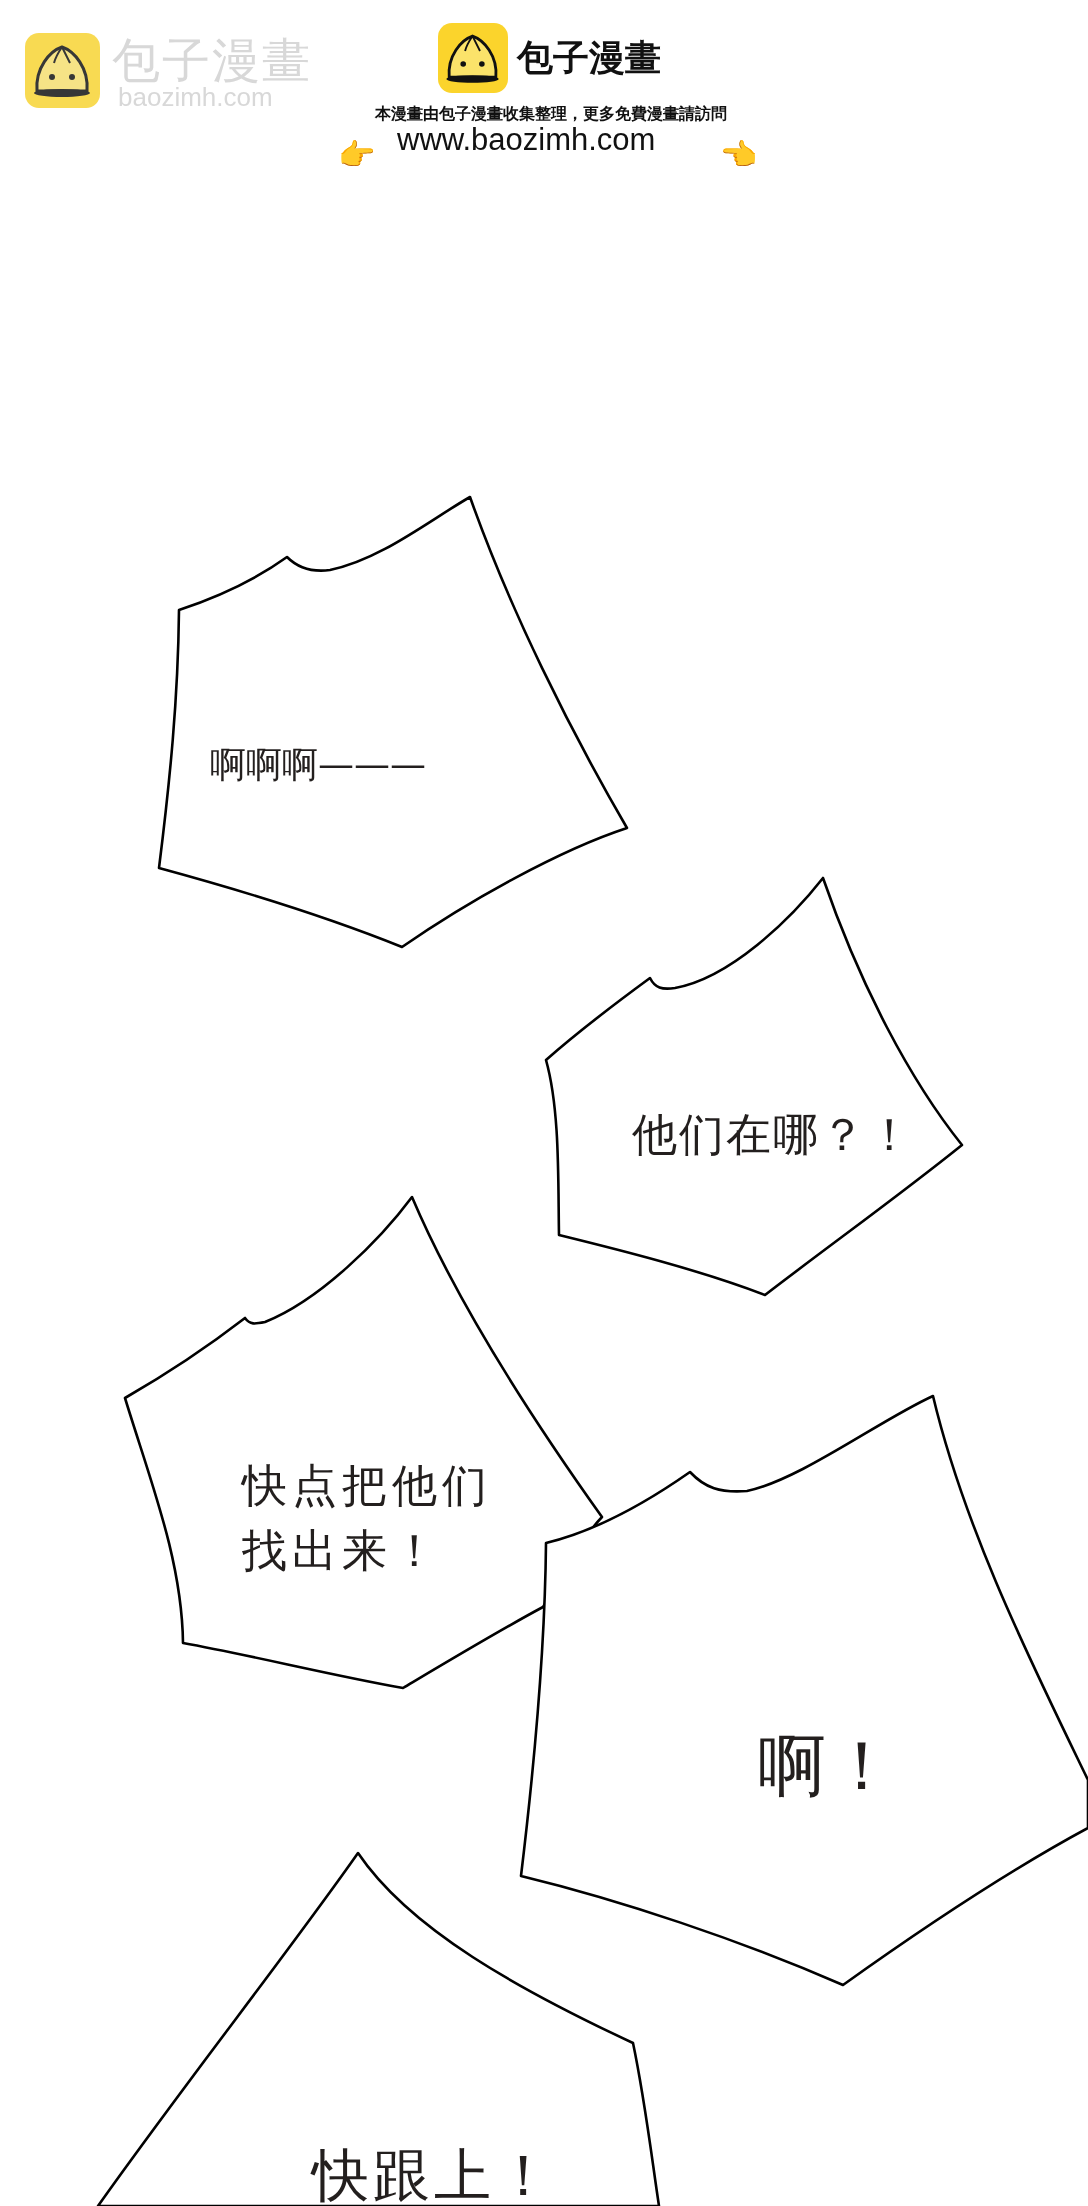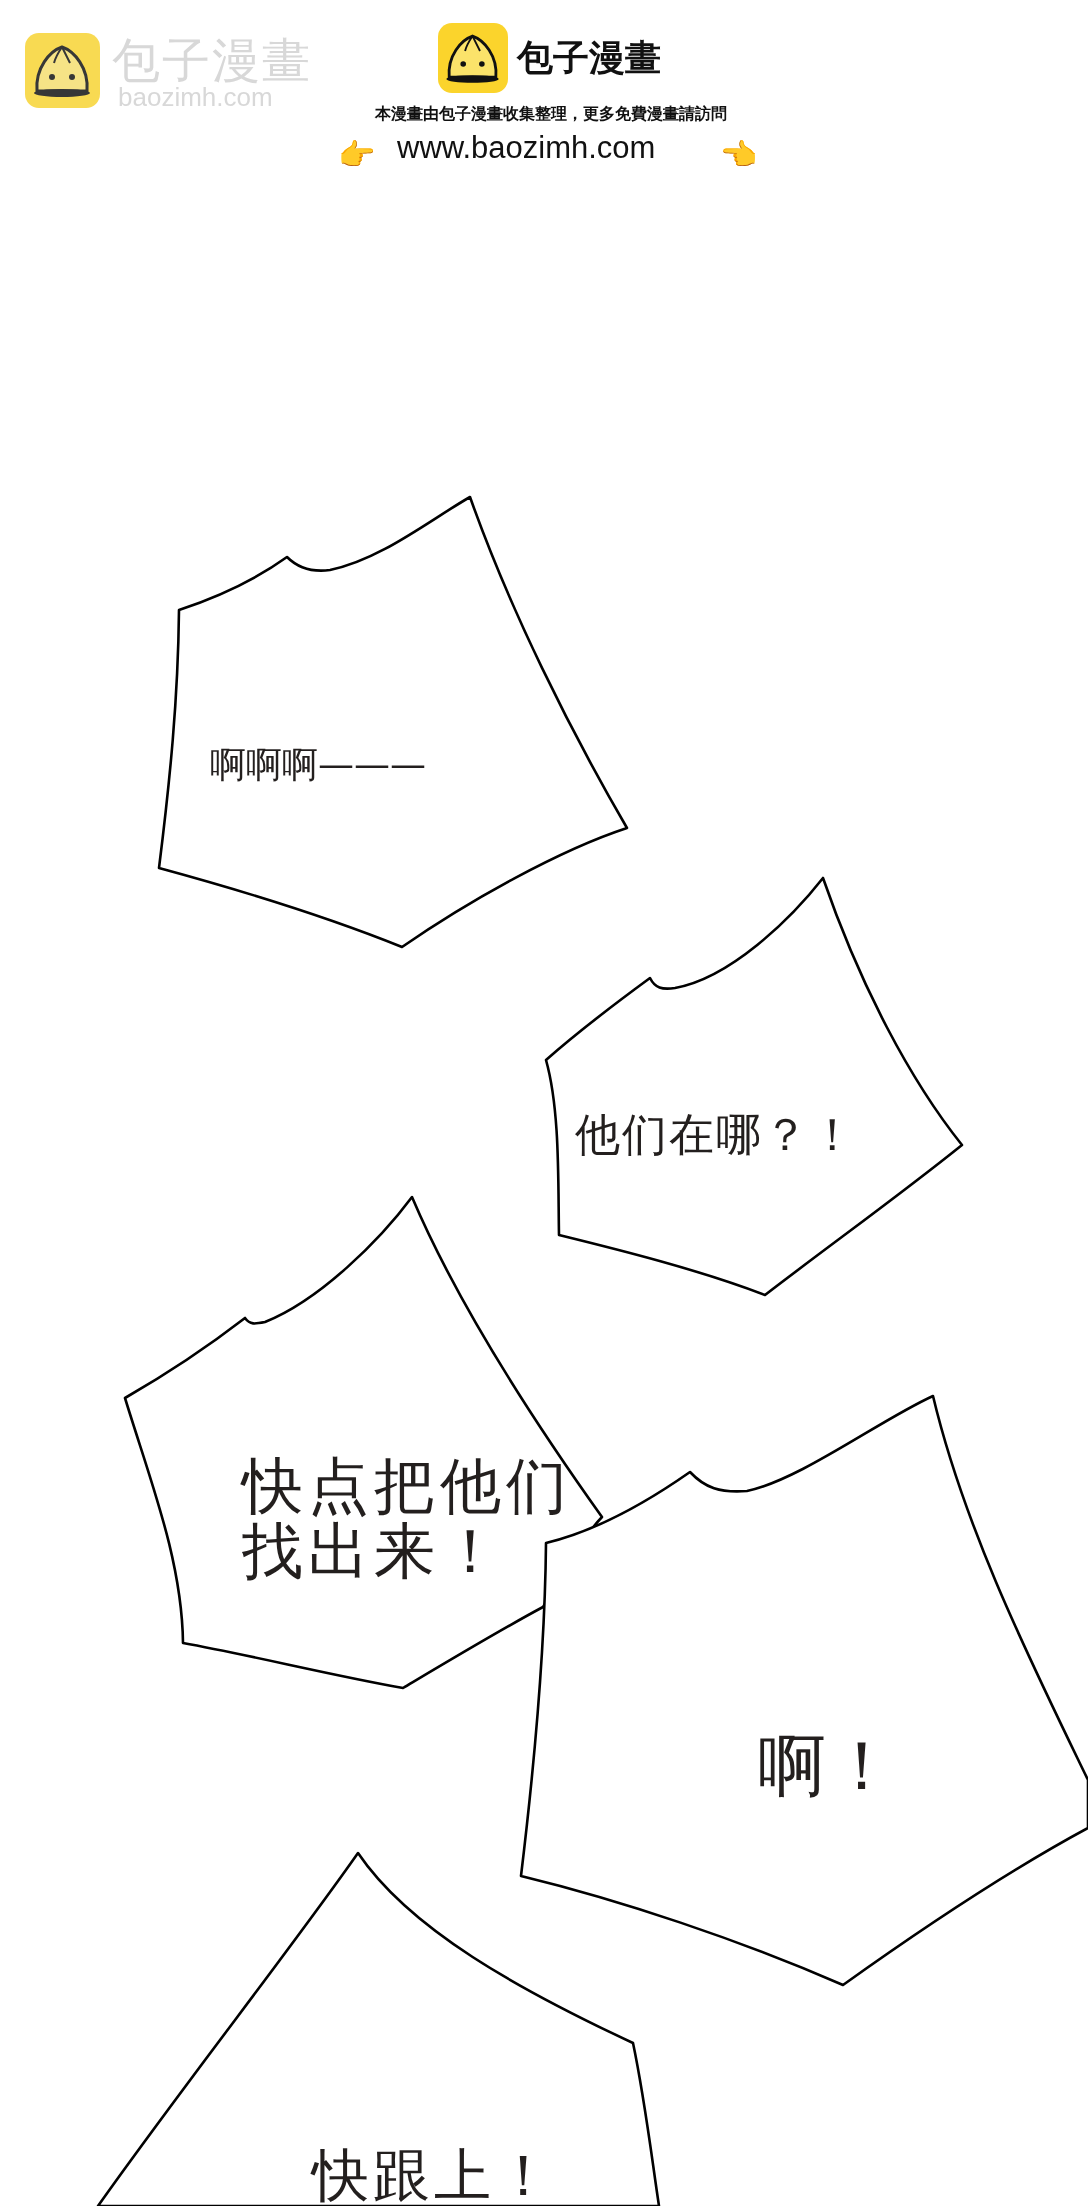--- a/index.html
+++ b/index.html
@@ -39,37 +39,37 @@
       <path d="M12 58 C10 35 25 18 37 14 C49 18 64 35 62 58 Z" fill="#fbe36a" stroke="#111" stroke-width="3"></path>
       <path d="M37 14 C33 20 30 26 29 30 M37 14 C40 20 43 26 45 30" stroke="#111" stroke-width="2" fill="none"></path>
       <circle cx="27" cy="44" r="3" fill="#111"></circle>
         <circle cx="47" cy="44" r="3" fill="#111"></circle>
       <ellipse cx="37" cy="60" rx="28" ry="4" fill="#111"></ellipse>
     </svg>
   </div>
   <div class="abs brand-title" style="left:517px;top:40px;">包子漫畫</div>
   <div class="abs notice" style="left:289px;top:106px;width:524px;text-align:center;">本漫畫由包子漫畫收集整理，更多免費漫畫請訪問</div>
   <div class="abs hand" style="left:338px;top:140px;">👉</div>
-  <div class="abs url-line" style="left:397px;top:132px;text-align:right;">www.baozimh.com</div>
+  <div class="abs url-line" style="left:397px;top:124px;text-align:right;">www.baozimh.com</div>
   <div class="abs hand" style="left:720px;top:140px;">👈</div>
 </div>
 
 <svg class="bubbles" width="1088" height="2206" viewBox="0 0 1088 2206">
   <g fill="#ffffff" stroke="#000" stroke-width="2.6" stroke-linejoin="round">
 
     <path d="M179 610 C215 598 255 580 287 557 C300 570 315 572 330 570 C380 560 430 520 470 497 C510 610 570 730 627 828 C560 850 470 900 402 947 C330 918 240 890 159 868 C170 780 178 700 179 610 Z"></path>
 
     <path d="M546 1060 C580 1030 620 1000 650 978 C655 988 662 990 675 988 C730 978 790 920 823 878 C860 985 910 1080 962 1145 C900 1195 830 1245 765 1295 C700 1270 620 1250 559 1235 C558 1180 560 1110 546 1060 Z"></path>
 
     <path d="M125 1398 C165 1375 210 1345 245 1318 C250 1325 255 1324 265 1322 C320 1300 380 1240 412 1197 C460 1310 540 1430 602 1517 C580 1540 560 1580 543 1607 C500 1630 450 1660 403 1688 C330 1675 250 1655 183 1643 C182 1560 150 1480 125 1398 Z"></path>
 
     <path d="M546 1543 C600 1530 650 1500 690 1472 C705 1488 720 1493 747 1491 C800 1480 880 1420 933 1396 C965 1530 1030 1660 1088 1780 L1088 1828 C1010 1870 920 1930 843 1985 C740 1940 620 1900 521 1876 C535 1760 545 1650 546 1543 Z"></path>
 
     <path d="M98 2206 C180 2090 290 1950 358 1853 C410 1930 520 1990 633 2043 C645 2100 652 2160 659 2206 Z"></path>
   </g>
 </svg>
 
 <div class="abs bubble-text" style="left:210px;top:742px;font-size:36px;letter-spacing:0;">啊啊啊———</div>
-<div class="abs bubble-text" style="left:575px;top:1106px;font-size:45px;">他们在哪？！</div>
-<div class="abs bubble-text" style="left:242px;top:1453px;font-size:61px;line-height:65px;letter-spacing:5px;">快点把他们
+<div class="abs bubble-text" style="left:632px;top:1106px;font-size:45px;">他们在哪？！</div>
+<div class="abs bubble-text" style="left:242px;top:1453px;font-size:45px;line-height:65px;letter-spacing:5px;">快点把他们
 找出来！</div>
 <div class="abs bubble-text" style="left:758px;top:1722px;font-size:68px;">啊！</div>
 <div class="abs bubble-text" style="left:312px;top:2138px;font-size:57px;letter-spacing:4px;">快跟上！</div>
 
 </body></html>

